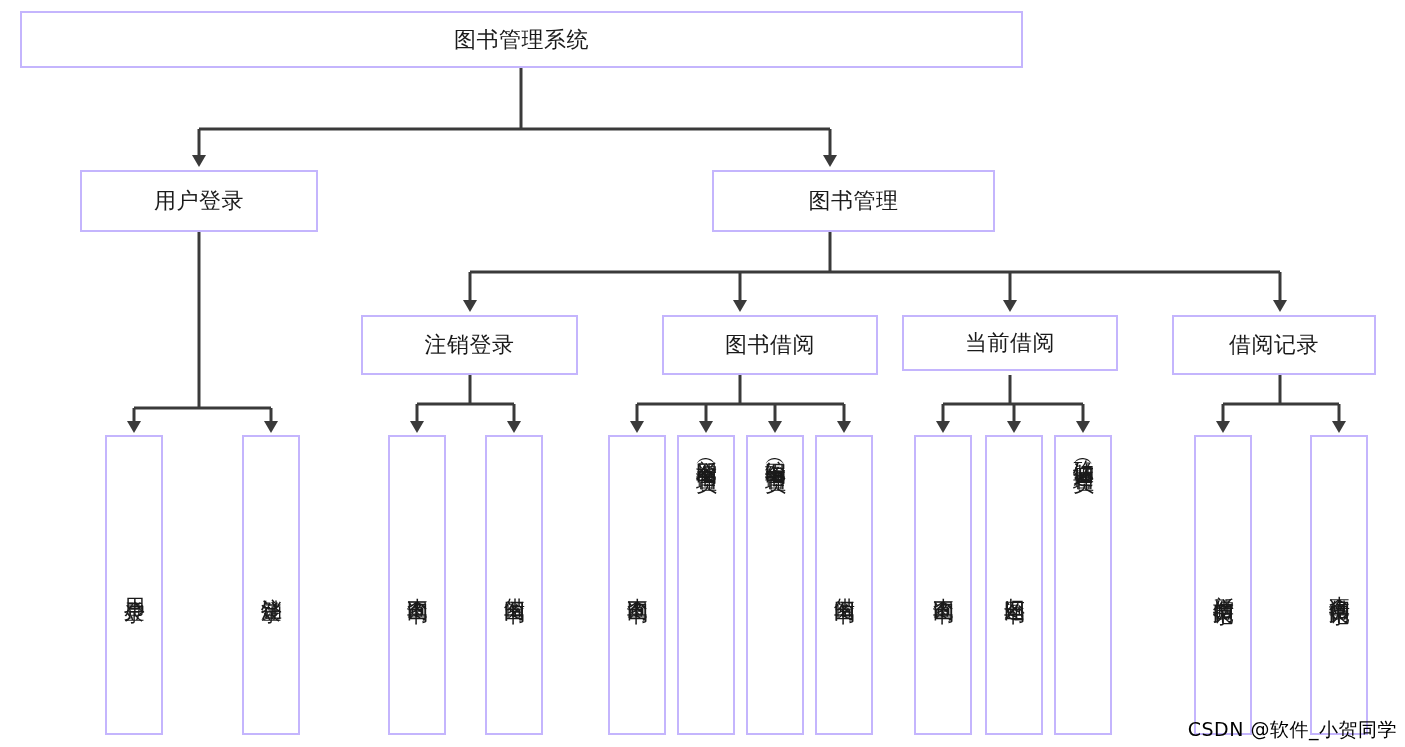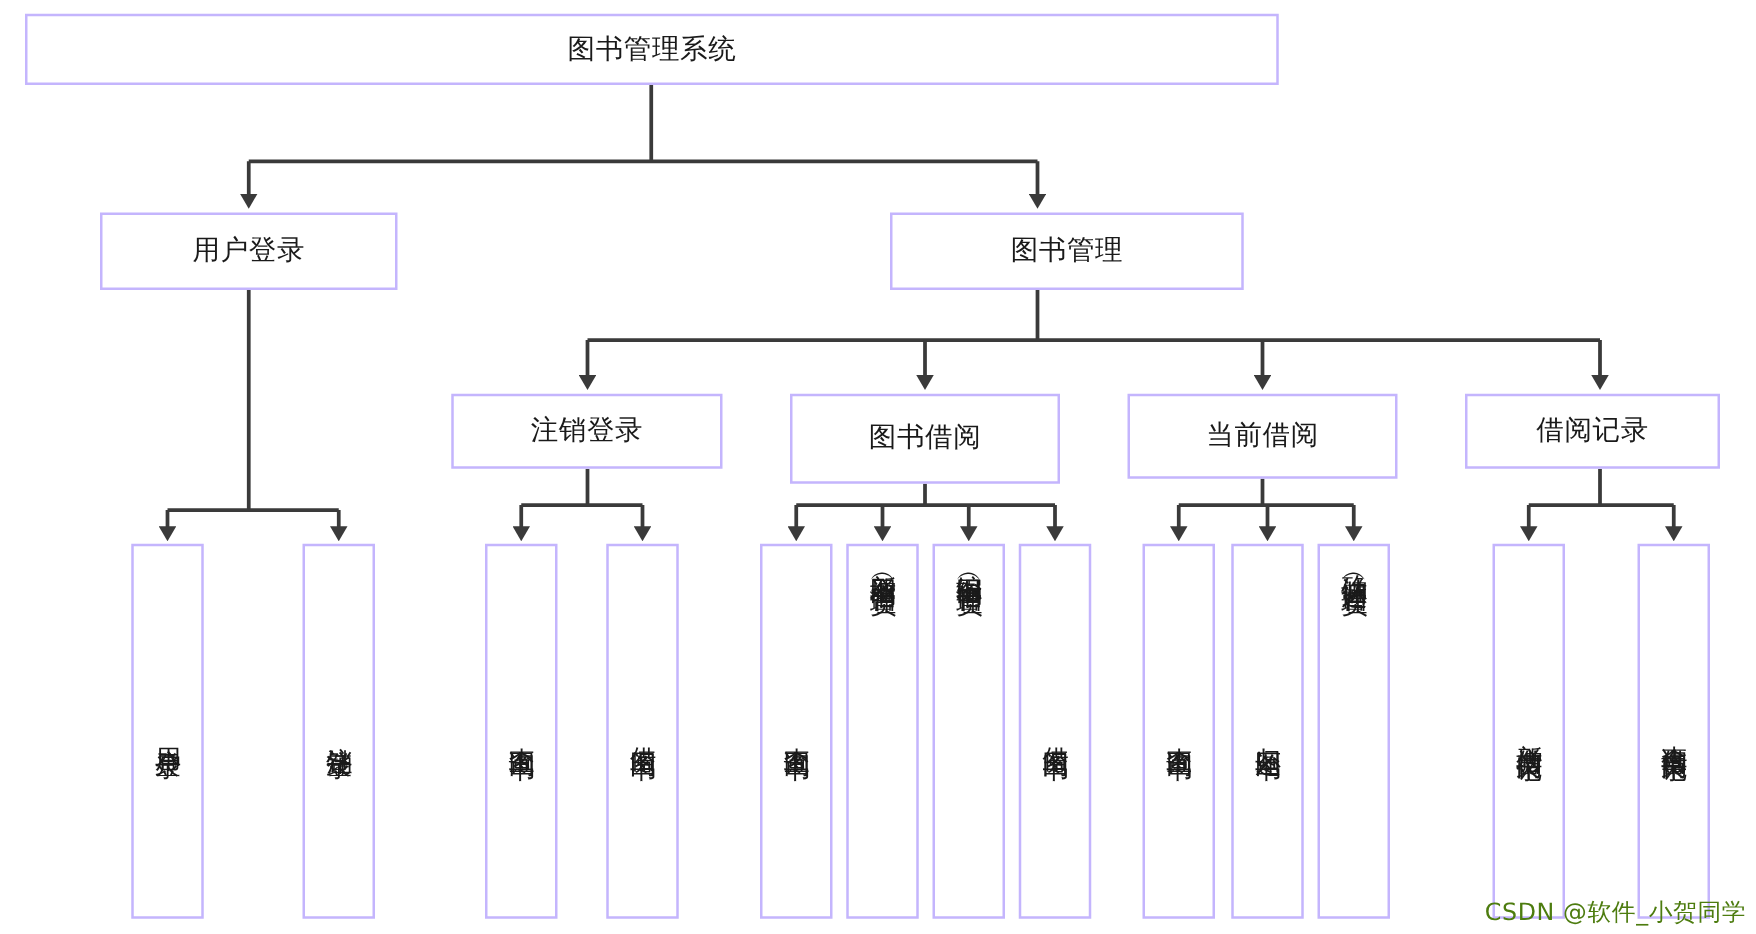--- a/index.html
+++ b/index.html
@@ -56,21 +56,21 @@
   }
   .node.leaf.centered {
     align-items: center;
     padding-top: 0;
   }
   .watermark {
     position: absolute;
     right: 8px;
     bottom: 4px;
     font-size: 19px;
-    color: #4d7c0f;
+    color: #000000;
     letter-spacing: 0.5px;
     z-index: 9;
     white-space: nowrap;
   }
 </style>
 </head>
 <body>
 
 <div id="canvas">
 
@@ -131,24 +131,24 @@
   <div class="node" id="node-l2-0" style="left: 80px; top: 170px; width: 238px; height: 62px;">
     <span class="node-label">用户登录</span>
   </div>
   <div class="node" id="node-l2-1" style="left: 712px; top: 170px; width: 283px; height: 62px;">
     <span class="node-label">图书管理</span>
   </div>
 
   <div class="node" id="node-l3-0" style="left: 361px; top: 315px; width: 217px; height: 60px;">
     <span class="node-label">注销登录</span>
   </div>
-  <div class="node" id="node-l3-1" style="left: 632px; top: 315px; width: 216px; height: 72px; text-align: right;">
+  <div class="node" id="node-l3-1" style="left: 662px; top: 315px; width: 216px; height: 60px; text-align: right;">
     <span class="node-label">图书借阅</span>
   </div>
-  <div class="node" id="node-l3-2" style="left: 902px; top: 315px; width: 216px; height: 68px;">
+  <div class="node" id="node-l3-2" style="left: 902px; top: 315px; width: 216px; height: 56px;">
     <span class="node-label">当前借阅</span>
   </div>
   <div class="node" id="node-l3-3" style="left: 1172px; top: 315px; width: 204px; height: 60px;">
     <span class="node-label">借阅记录</span>
   </div>
 
   <div class="node leaf centered" id="node-leaf-0" style="left: 105px; top: 435px; width: 58px; height: 300px;">
     <span class="node-label">用户登录</span>
   </div>
   <div class="node leaf centered" id="node-leaf-1" style="left: 242px; top: 435px; width: 58px; height: 300px;">

